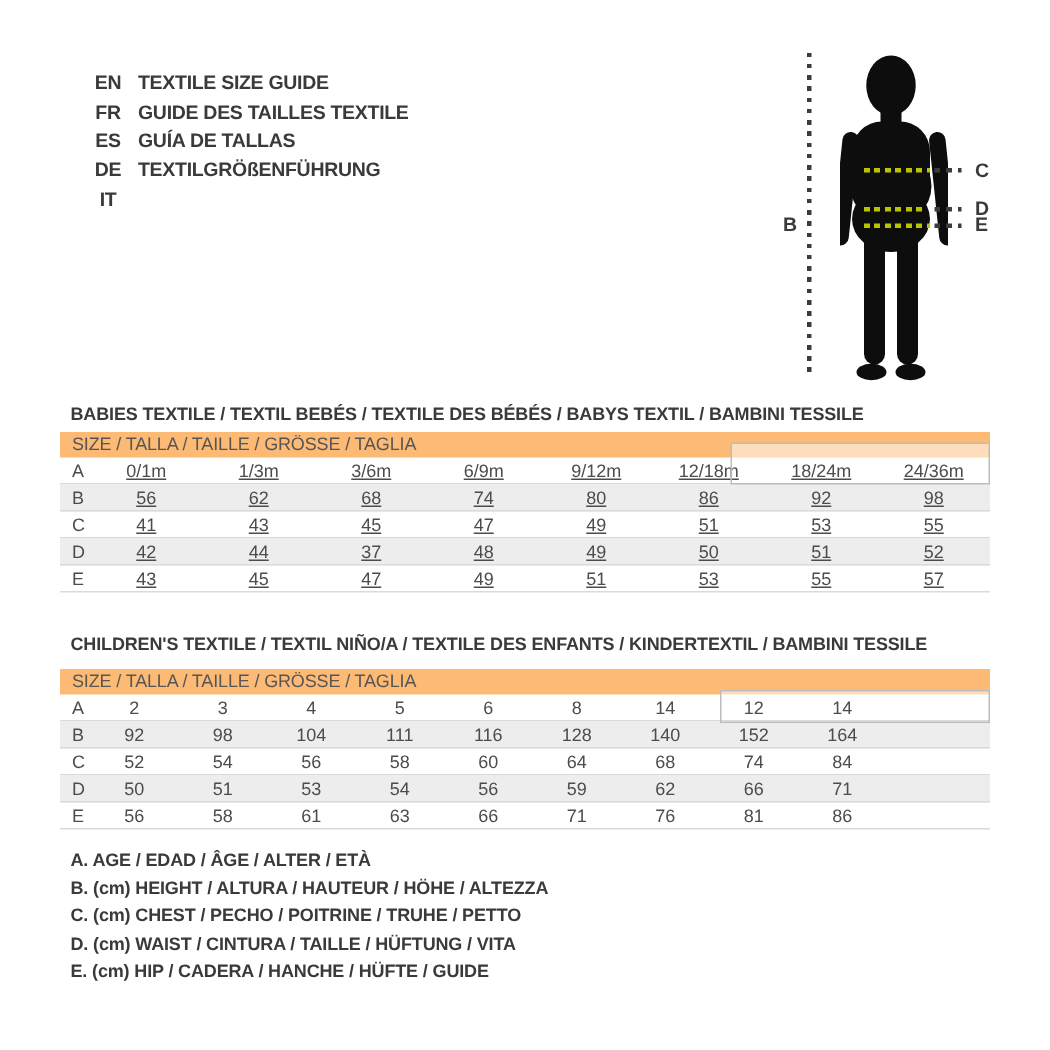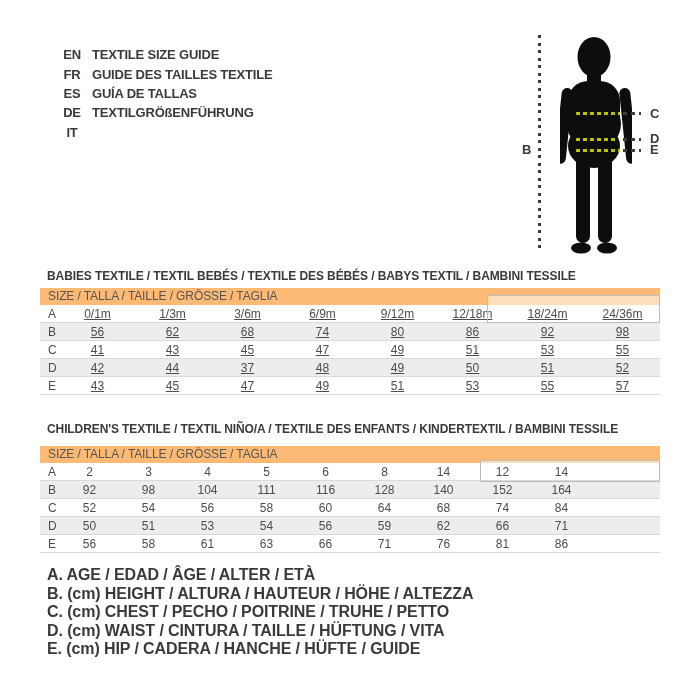--- a/index.html
+++ b/index.html
@@ -39,21 +39,21 @@
   .b-cell { flex:0 0 75px; text-align:center;text-decoration:underline; }
   .c-cell { flex:0 0 59px; text-align:center; }
   .filler { flex:1; }
 
   
   .hl-box { position:absolute; border:1px solid #bcbcbc; box-sizing:border-box; }
   .hl-patch { position:absolute; left:0; right:0; top:0; background:rgba(255,255,255,0.5); }
 
   
   .legend { position:absolute; left:47px; top:566px; }
-  .legend-line { height:18.6px; font-weight:bold; font-size:16px; letter-spacing:-0.1px;
+  .legend-line { height:18.6px; font-weight:bold; font-size:12px; letter-spacing:-0.1px;
                  color:#3a3a3a; white-space:nowrap; }
 </style>
 </head>
 <body>
 
 <div class="canvas">
 
   <div class="lang-list">
     <div class="lang-row">
       <span class="lang-code">EN</span>

